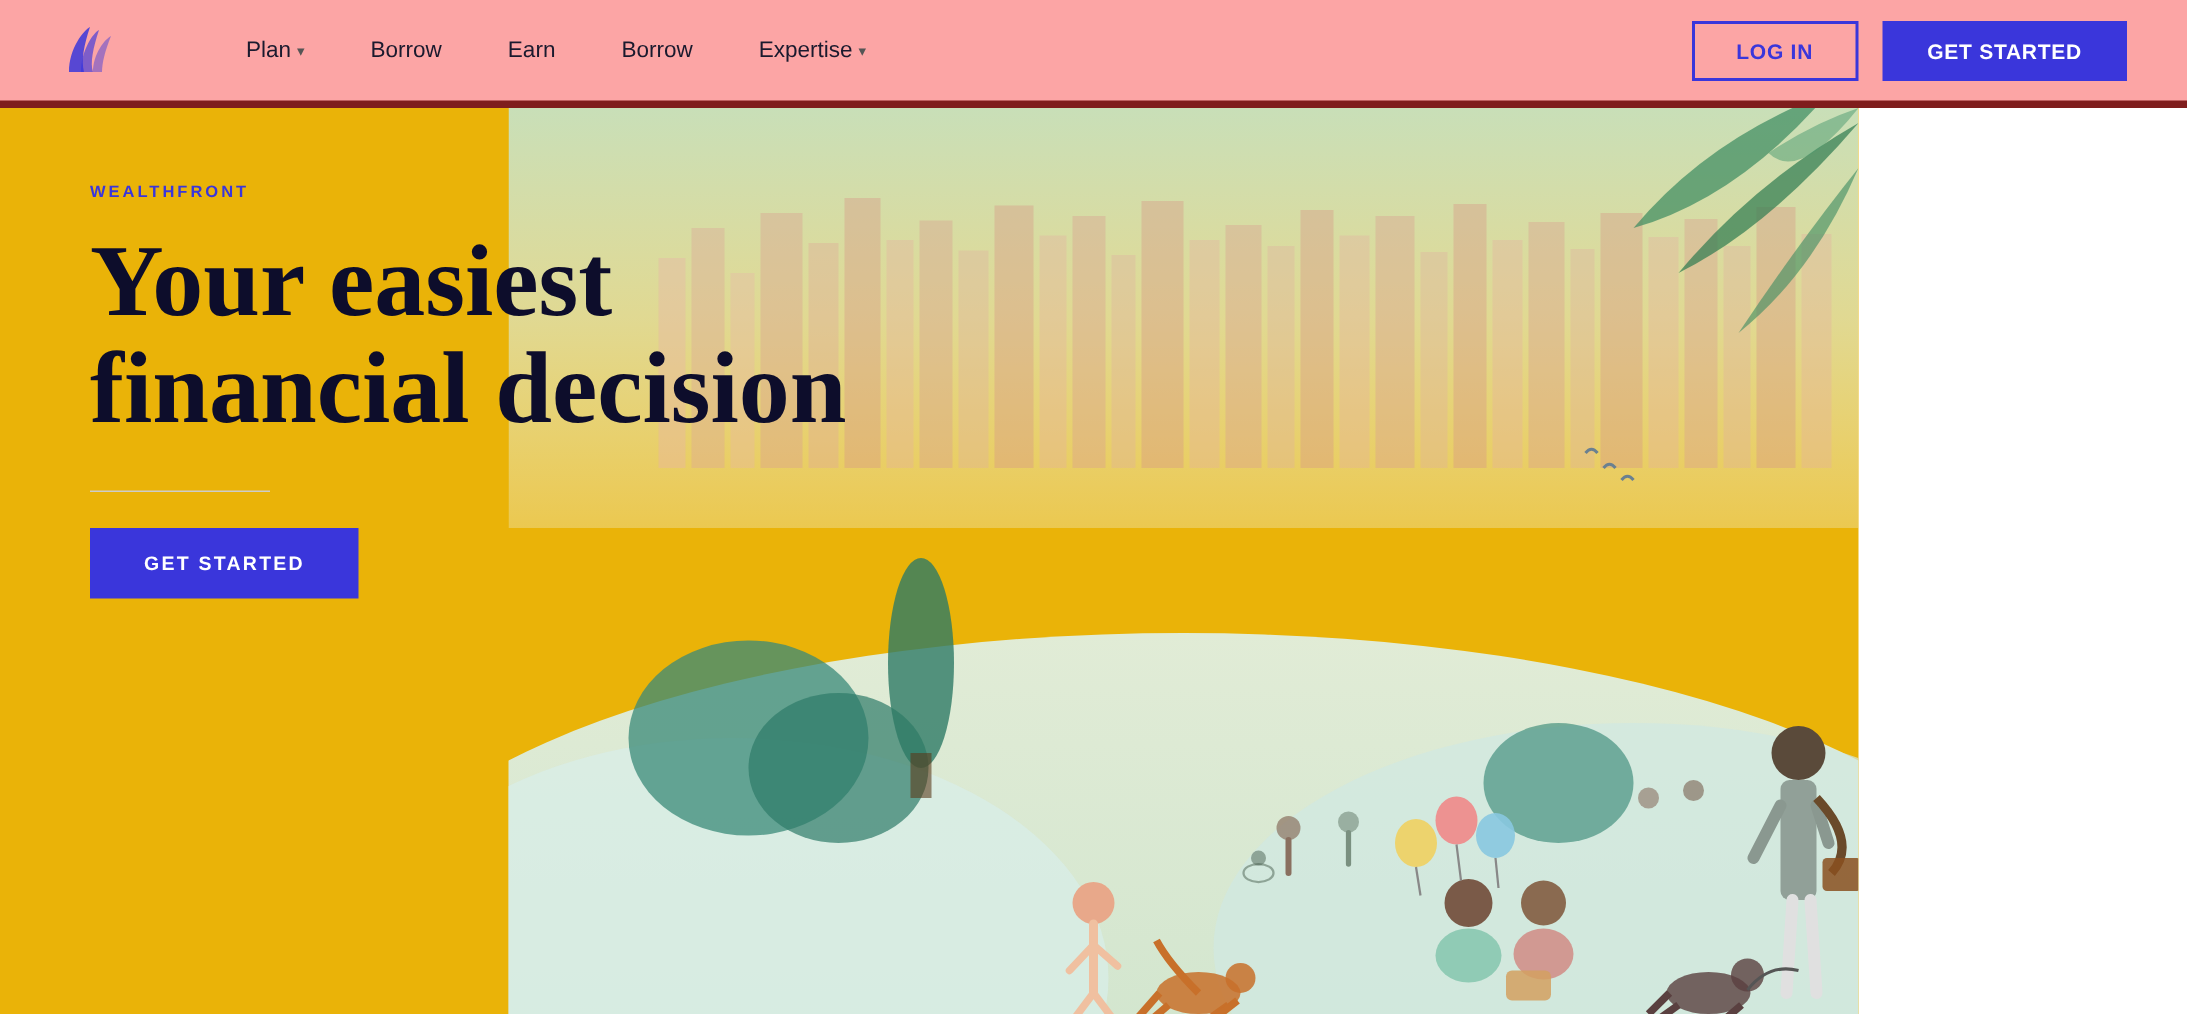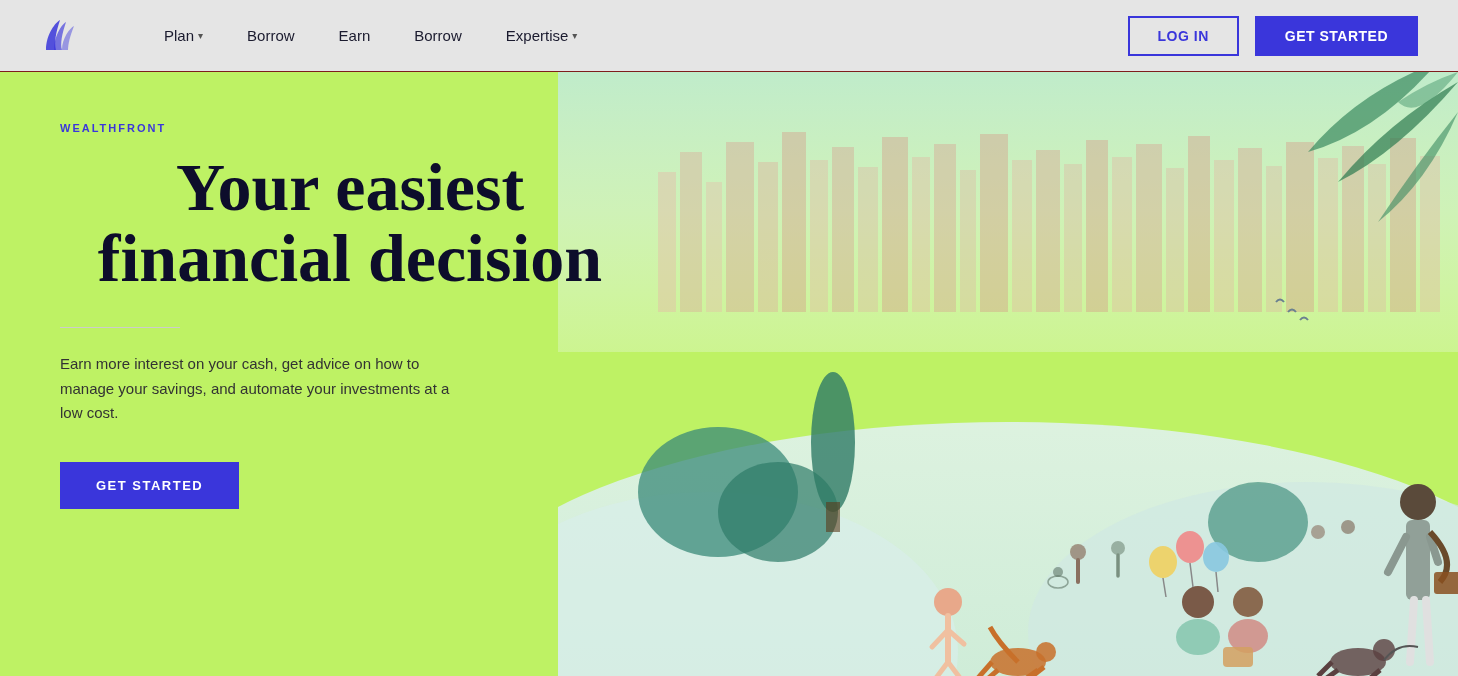--- a/index.html
+++ b/index.html
@@ -1,22 +1,22 @@
 <!DOCTYPE html>
 <html><head>
   <meta charset="utf-8">
   <style>
     * { margin: 0; padding: 0; box-sizing: border-box; }
     body { font-family: -apple-system, BlinkMacSystemFont, 'Segoe UI', sans-serif; overflow-x: hidden; background: #fff; width: 1458px; height: 676px; }
 
     
     nav {
       position: fixed; top: 0; left: 0; width: 100%; height: 72px;
-      background: #e5e5e5; display: flex; align-items: center;
-      padding: 17px 40px; z-index: 100; border-bottom: 1px solid #7f1d1d;
+      background: #fca5a5; display: flex; align-items: center;
+      padding: 17px 40px; z-index: 100; border-bottom: 5px solid #7f1d1d;
     }
     .nav-logo { display: flex; align-items: center; margin-right: 60px; }
     .logo-svg { width: 42px; height: 44px; }
     .nav-links { display: flex; align-items: center; gap: 0; flex: 1; }
     .nav-link {
       color: #1a1a2e; font-size: 15px; font-weight: 500; text-decoration: none;
       padding: 8px 22px; cursor: pointer; display: flex; align-items: center; gap: 4px;
     }
     .nav-chevron { font-size: 10px; color: #555; }
     .nav-actions { display: flex; align-items: center; gap: 16px; margin-left: auto; }
@@ -27,44 +27,43 @@
     }
     .btn-get-started {
       background: #3a36db; color: #fff;
       padding: 12px 30px; font-size: 14px; font-weight: 700; letter-spacing: 0.5px;
       cursor: pointer; border: none; text-transform: uppercase;
     }
 
     
     .hero {
       margin-top: 72px;
-      width: 1458px;
+      width: 1239px;
       height: 604px;
       position: relative;
       overflow: hidden;
-      background: #bef264;
+      background: #eab308;
     }
 
     
     .hero-content {
       position: absolute;
       left: 60px;
       top: 50px;
       width: 580px;
       z-index: 10;
     }
     .brand-label {
       color: #3a36db; font-size: 11px; font-weight: 700; letter-spacing: 2px;
       text-transform: uppercase; margin-bottom: 18px;
     }
     .hero-title {
       font-size: 68px; font-weight: 800; line-height: 1.05;
       color: #0d0d2b; font-family: Georgia, 'Times New Roman', serif;
       margin-bottom: 32px;
-      text-align: center;
     }
     .hero-divider {
       width: 120px; height: 1px; background: #ccc; margin-bottom: 24px;
     }
     .hero-subtitle {
       font-size: 17px; font-weight: 600; color: #1a1a2e; margin-bottom: 16px;
     }
     .hero-desc {
       font-size: 15px; line-height: 1.65; color: #333; margin-bottom: 36px; max-width: 400px;
     }
@@ -263,17 +262,16 @@
     <path d="M742 248 Q746 243, 750 248" stroke="#6a8090" stroke-width="2" fill="none"></path>
   </svg>
 
   <div class="hero-content">
     <div class="brand-label">WEALTHFRONT</div>
     <h1 class="hero-title">
       <span>Your easiest</span><br>
       <span>financial decision</span>
     </h1>
     <div class="hero-divider"></div>
-    <p class="hero-desc">Earn more interest on your cash, get advice on how to manage your savings, and automate your investments at a low cost.</p>
     <button class="btn-hero-cta">GET STARTED</button>
   </div>
 
 </div>
 
 </body></html>

